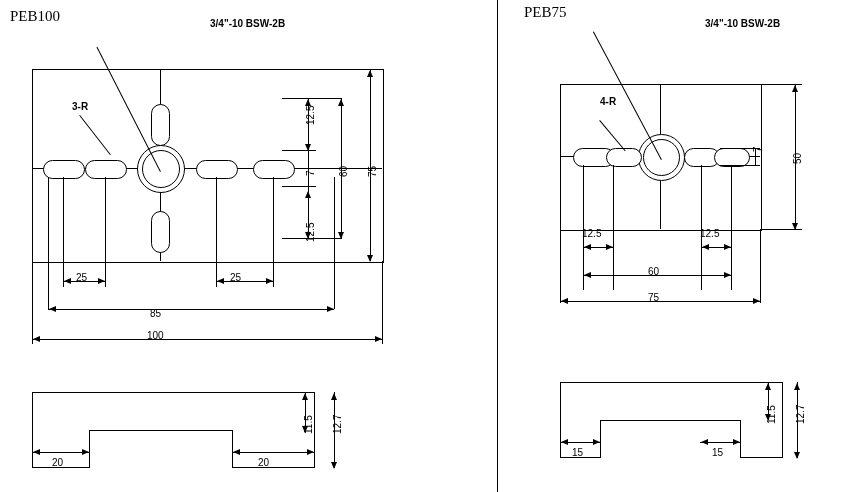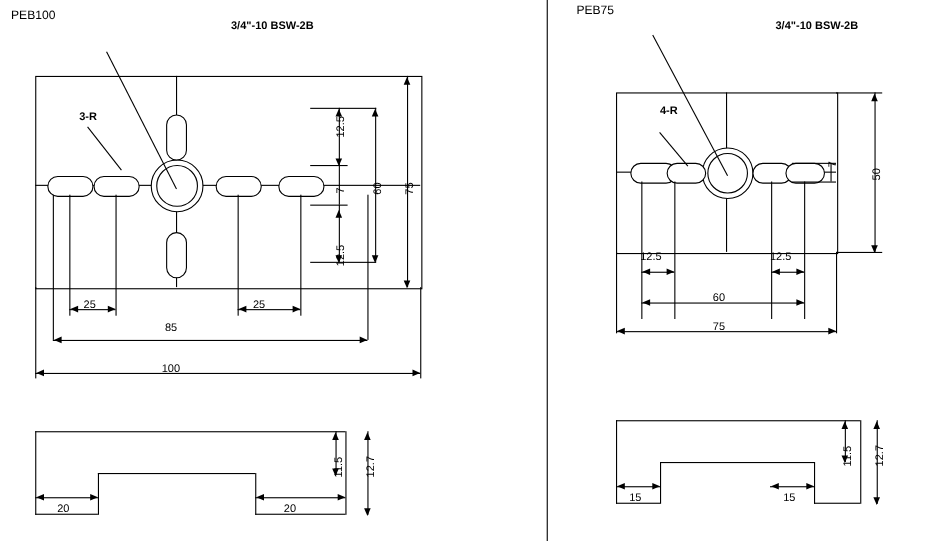--- a/index.html
+++ b/index.html
@@ -1,20 +1,20 @@
 <!DOCTYPE html>
 <html><head>
 <meta charset="utf-8">
 <style>
   html,body{margin:0;padding:0;background:#ffffff;}
   body{font-family:"Liberation Sans", sans-serif;}
   #root{position:relative;width:843px;height:492px;overflow:hidden;background:#fff;}
 
   .lbl{position:absolute;color:#000;white-space:nowrap;}
-  .title{font-size:11px;}
+  .title{font-size:15px;font-family:Liberation Serif, serif;}
   .dim{font-size:10px;}
   .dimb{font-size:10px;font-weight:bold;}
   .vert{transform-origin:0 0;transform:rotate(-90deg);}
 
   .ln{position:absolute;background:#000;}
   .h{height:1px;}
   .v{width:1px;}
   .outline{position:absolute;border:1px solid #000;}
 
   .ell{position:absolute;border:1px solid #000;border-radius:999px;background:#fff;}
@@ -107,21 +107,21 @@
   <div class="ln h" style="left:216px;top:281px;width:57px;"></div>
   <div class="arw arw-l" style="left:217px;top:278px;"></div>
   <div class="arw arw-r" style="left:266px;top:278px;"></div>
   <div class="lbl dim" style="left:230px;top:272px;">25</div>
 
   <div class="ln h" style="left:48px;top:309px;width:286px;"></div>
   <div class="ln v" style="left:48px;top:177px;height:132px;"></div>
   <div class="ln v" style="left:334px;top:177px;height:132px;"></div>
   <div class="arw arw-l" style="left:49px;top:306px;"></div>
   <div class="arw arw-r" style="left:327px;top:306px;"></div>
-  <div class="lbl dim" style="left:150px;top:293px;">85</div>
+  <div class="lbl dim" style="left:150px;top:308px;">85</div>
 
   <div class="ln h" style="left:32px;top:339px;width:350px;"></div>
   <div class="arw arw-l" style="left:33px;top:336px;"></div>
   <div class="arw arw-r" style="left:375px;top:336px;"></div>
   <div class="lbl dim" style="left:147px;top:330px;">100</div>
 
   <div class="ln h" style="left:32px;top:392px;width:282px;"></div>
   <div class="ln v" style="left:32px;top:392px;height:76px;"></div>
   <div class="ln h" style="left:32px;top:467px;width:57px;"></div>
   <div class="ln v" style="left:89px;top:430px;height:38px;"></div>

